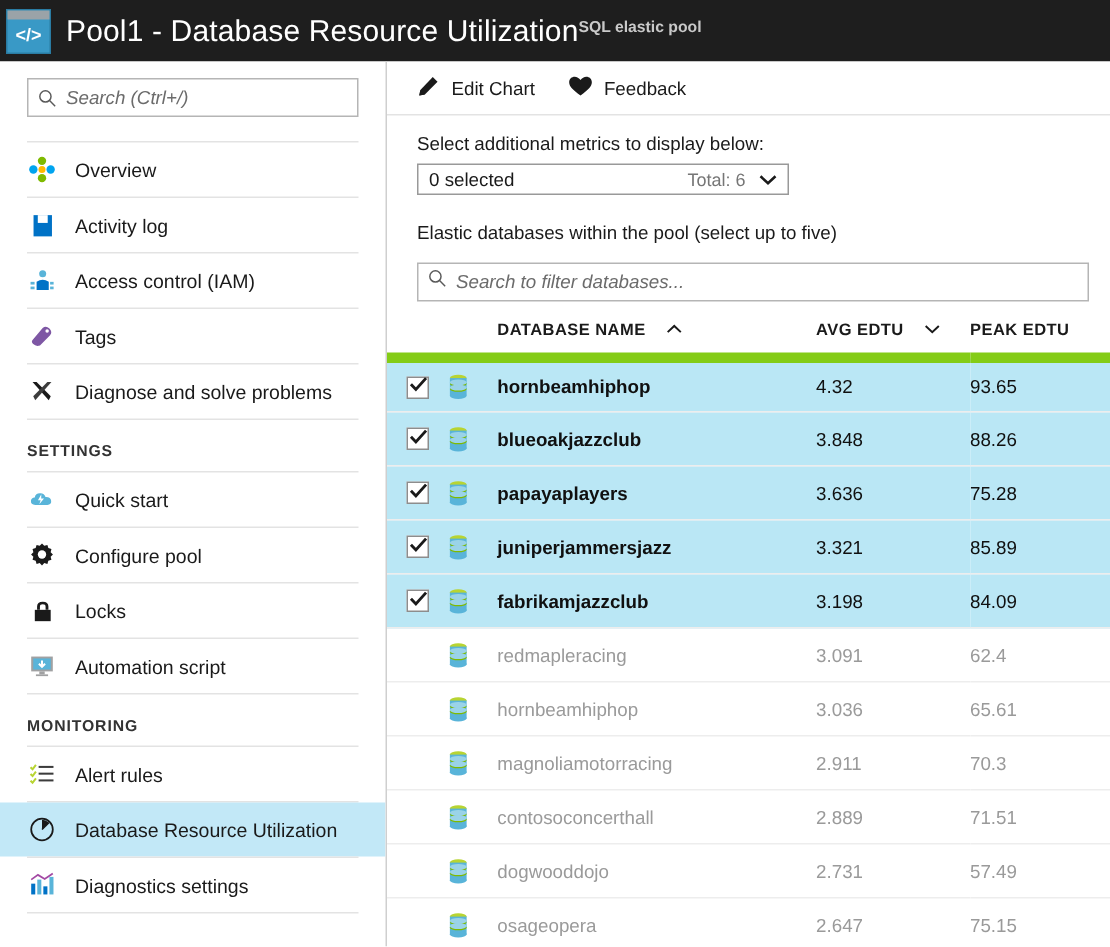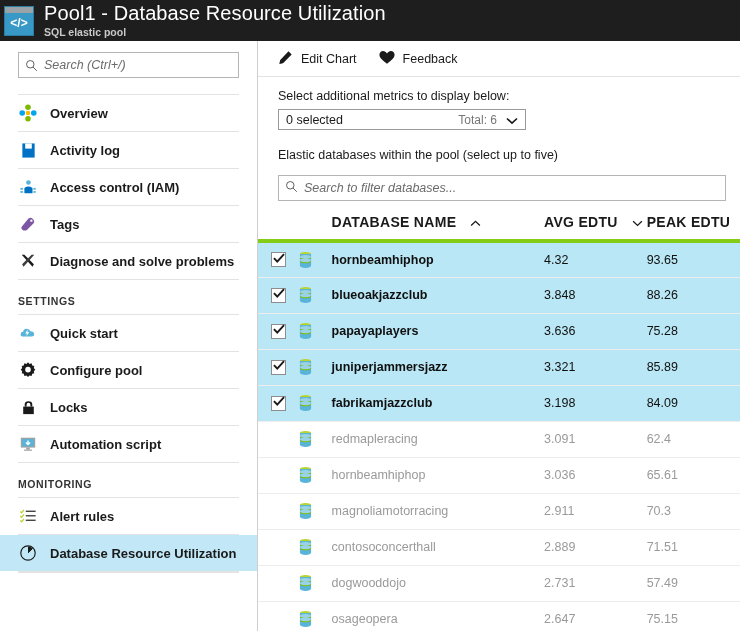--- a/index.html
+++ b/index.html
@@ -38,21 +38,21 @@
     background: #9aa3a8;
   }
   .header-icon span {
     color: #ffffff;
     font-size: 12px;
     font-weight: bold;
     line-height: 1;
     margin-top: 5px;
     font-family: "Liberation Sans", sans-serif;
   }
-  .header-text { display: flex; flex-direction: column; justify-content: center; }
+  .header-text { display: flex; justify-content: center; }
   .header-title {
     color: #ffffff;
     font-size: 20px;
     font-weight: 300;
     line-height: 22px;
     letter-spacing: 0.1px;
   }
   .header-sub {
     color: #c9c9c9;
     font-size: 10.5px;
@@ -96,21 +96,20 @@
   }
 
   .nav { margin-top: 16px; }
   .nav-sep { height: 1px; background: #e3e3e3; margin: 0 18px; }
   .nav-item {
     height: 36px;
     display: flex;
     align-items: center;
     padding-left: 18px;
     cursor: pointer;
-    font-weight: bold;
   }
   .nav-item.selected { background: #c2e8f7; }
   .nav-ico {
     width: 20px; height: 20px;
     margin-right: 12px;
     flex: 0 0 20px;
     display: flex; align-items: center; justify-content: center;
   }
   .nav-label {
     font-size: 13px;
@@ -182,27 +181,27 @@
   .filter-box .ph {
     font-size: 12.5px;
     font-style: italic;
     color: #6b6b6b;
     margin-left: 6px;
   }
 
   
   .tbl { width: 100%; border-collapse: collapse; table-layout: fixed; }
   .tbl th {
-    font-size: 14px;
+    font-size: 11px;
     font-weight: bold;
     color: #1a1a1a;
     letter-spacing: 0.3px;
     text-align: center;
     padding: 13px 0 9px 0;
-    border-bottom: 4px solid #84cc16;
+    border-bottom: 7px solid #84cc16;
     white-space: nowrap;
   }
   .th-inner { display: flex; align-items: center; gap: 14px; }
   .tbl td {
     font-size: 12.5px;
     padding: 0;
     height: 36px;
     vertical-align: middle;
     border-bottom: 1px solid #ededed;
   }
@@ -392,20 +391,32 @@
           <svg width="18" height="18" viewBox="0 0 20 20">
             <circle cx="10" cy="10" r="8" fill="none" stroke="#1a1a1a" stroke-width="1.3"></circle>
             <path d="M10 10 L10 2.8 A7.2 7.2 0 0 1 15.1 5 Z" fill="#1a1a1a"></path>
             <line x1="10" y1="10" x2="15.1" y2="5" stroke="#1a1a1a" stroke-width="1.1"></line>
           </svg>
         </span>
         <span class="nav-label">Database Resource Utilization</span>
       </div>
 
       <div class="nav-sep"></div>
+      <div class="nav-item">
+        <span class="nav-ico">
+          <svg width="18" height="18" viewBox="0 0 20 20">
+            <rect x="2" y="9" width="3" height="8" fill="#0072c6"></rect>
+            <rect x="6.5" y="6" width="3" height="11" fill="#59b4d9"></rect>
+            <rect x="11" y="11" width="3" height="6" fill="#0072c6"></rect>
+            <rect x="15.5" y="4" width="3" height="13" fill="#59b4d9"></rect>
+            <path d="M2 6 L7 2.5 L12 5.5 L18 1.5" stroke="#a349a4" stroke-width="1.3" fill="none"></path>
+          </svg>
+        </span>
+        <span class="nav-label">Diagnostics settings</span>
+      </div>
 
       <div class="nav-sep"></div>
     </div>
   </div>
 
   <div class="main">
 
     <div class="toolbar">
       <div class="tool-btn">
         <span>

